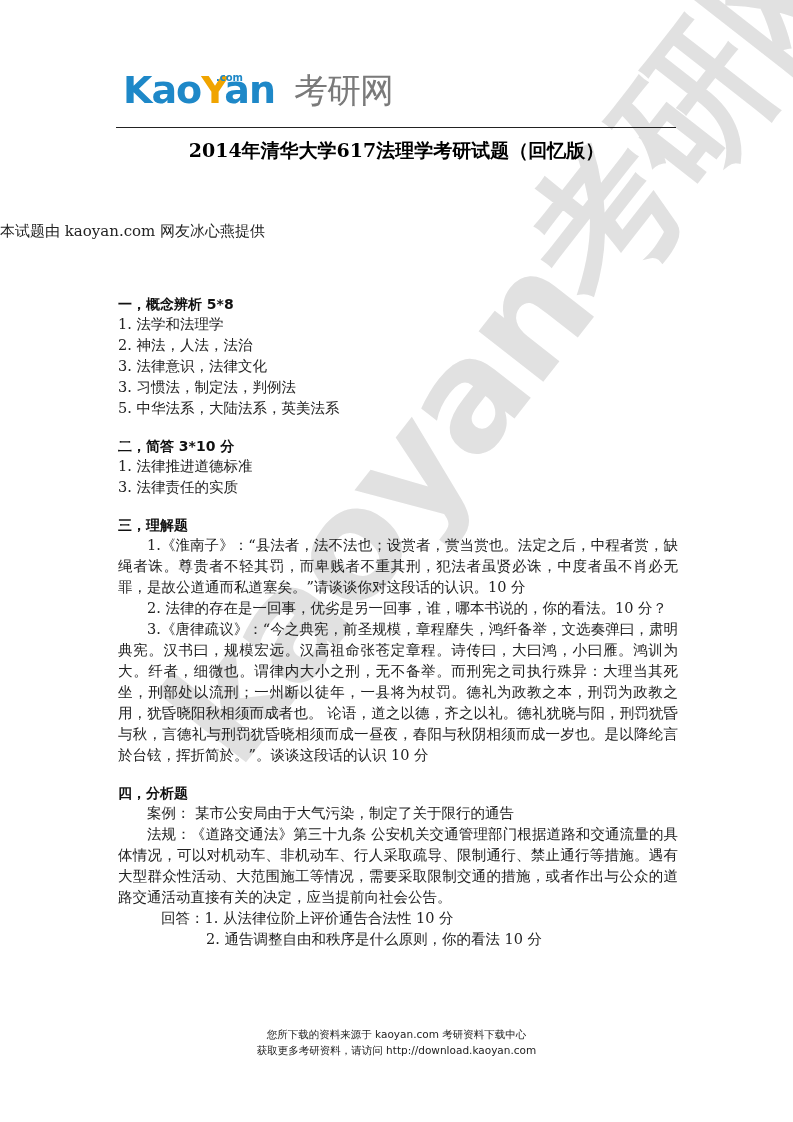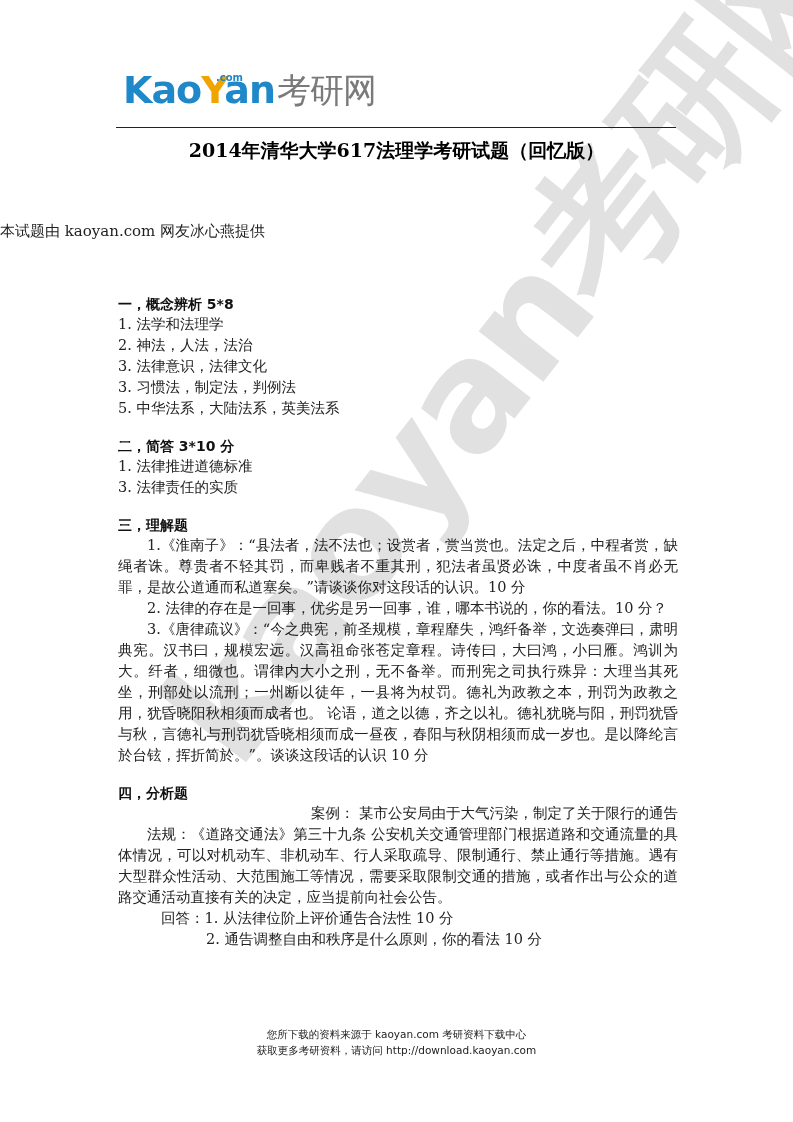--- a/index.html
+++ b/index.html
@@ -17,38 +17,38 @@
 
   
   .logo { position: absolute; left: 123px; top: 70px; height: 48px; display: flex;
           align-items: flex-start; z-index: 2; }
   .logo-latin { font-family: "DejaVu Sans", sans-serif; font-weight: bold; font-size: 38px;
                 color: #1e88c8; letter-spacing: -1px; line-height: 40px; }
   .logo-y { color: #f0a400; }
   .logo-com { position: absolute; left: 93px; top: 2px; font-family: "DejaVu Sans", sans-serif;
               font-size: 10px; color: #1e88c8; font-weight: bold; }
   .logo-cn { font-family: "DejaVu Sans", sans-serif; font-size: 34px; color: #7a7a7a;
-             margin-left: 2px; line-height: 40px; letter-spacing: -1px; }
+             margin-left: 19px; line-height: 40px; letter-spacing: -1px; }
 
   .rule { position: absolute; left: 116px; top: 127px; width: 560px; height: 1px;
           background: #222; z-index: 2; }
 
   .title { position: absolute; left: 0; width: 793px; top: 138px; text-align: center;
            font-family: "DejaVu Serif", serif; font-weight: bold; font-size: 19px; color: #000000; z-index: 2; }
   .provider { position: absolute; left: 0; width: 793px; top: 222px; text-align: left;
               font-size: 15px; color: #222; z-index: 2; }
 
   .content { position: absolute; left: 118px; top: 294px; width: 560px; z-index: 2;
              font-size: 14.5px; line-height: 21px; }
   .section-h { font-family: "DejaVu Sans", sans-serif; font-weight: bold; font-size: 14px;
                color: #111; line-height: 20px; }
   .line { white-space: nowrap; }
   .para { text-indent: 29px; text-align: justify; }
   .gap-md { height: 17px; }
-  .indent-case { padding-left: 29px; text-align: right; }
+  .indent-case { padding-left: 29px; }
   .answer-1 { padding-left: 43px; }
   .answer-2 { padding-left: 88px; }
 
   .footer { position: absolute; left: 0; width: 793px; top: 1026px; text-align: center;
             font-family: "DejaVu Sans", sans-serif; font-size: 10.5px; color: #222; line-height: 16px; z-index: 2; }
 </style>
 </head>
 <body>
 
 <div class="page">

